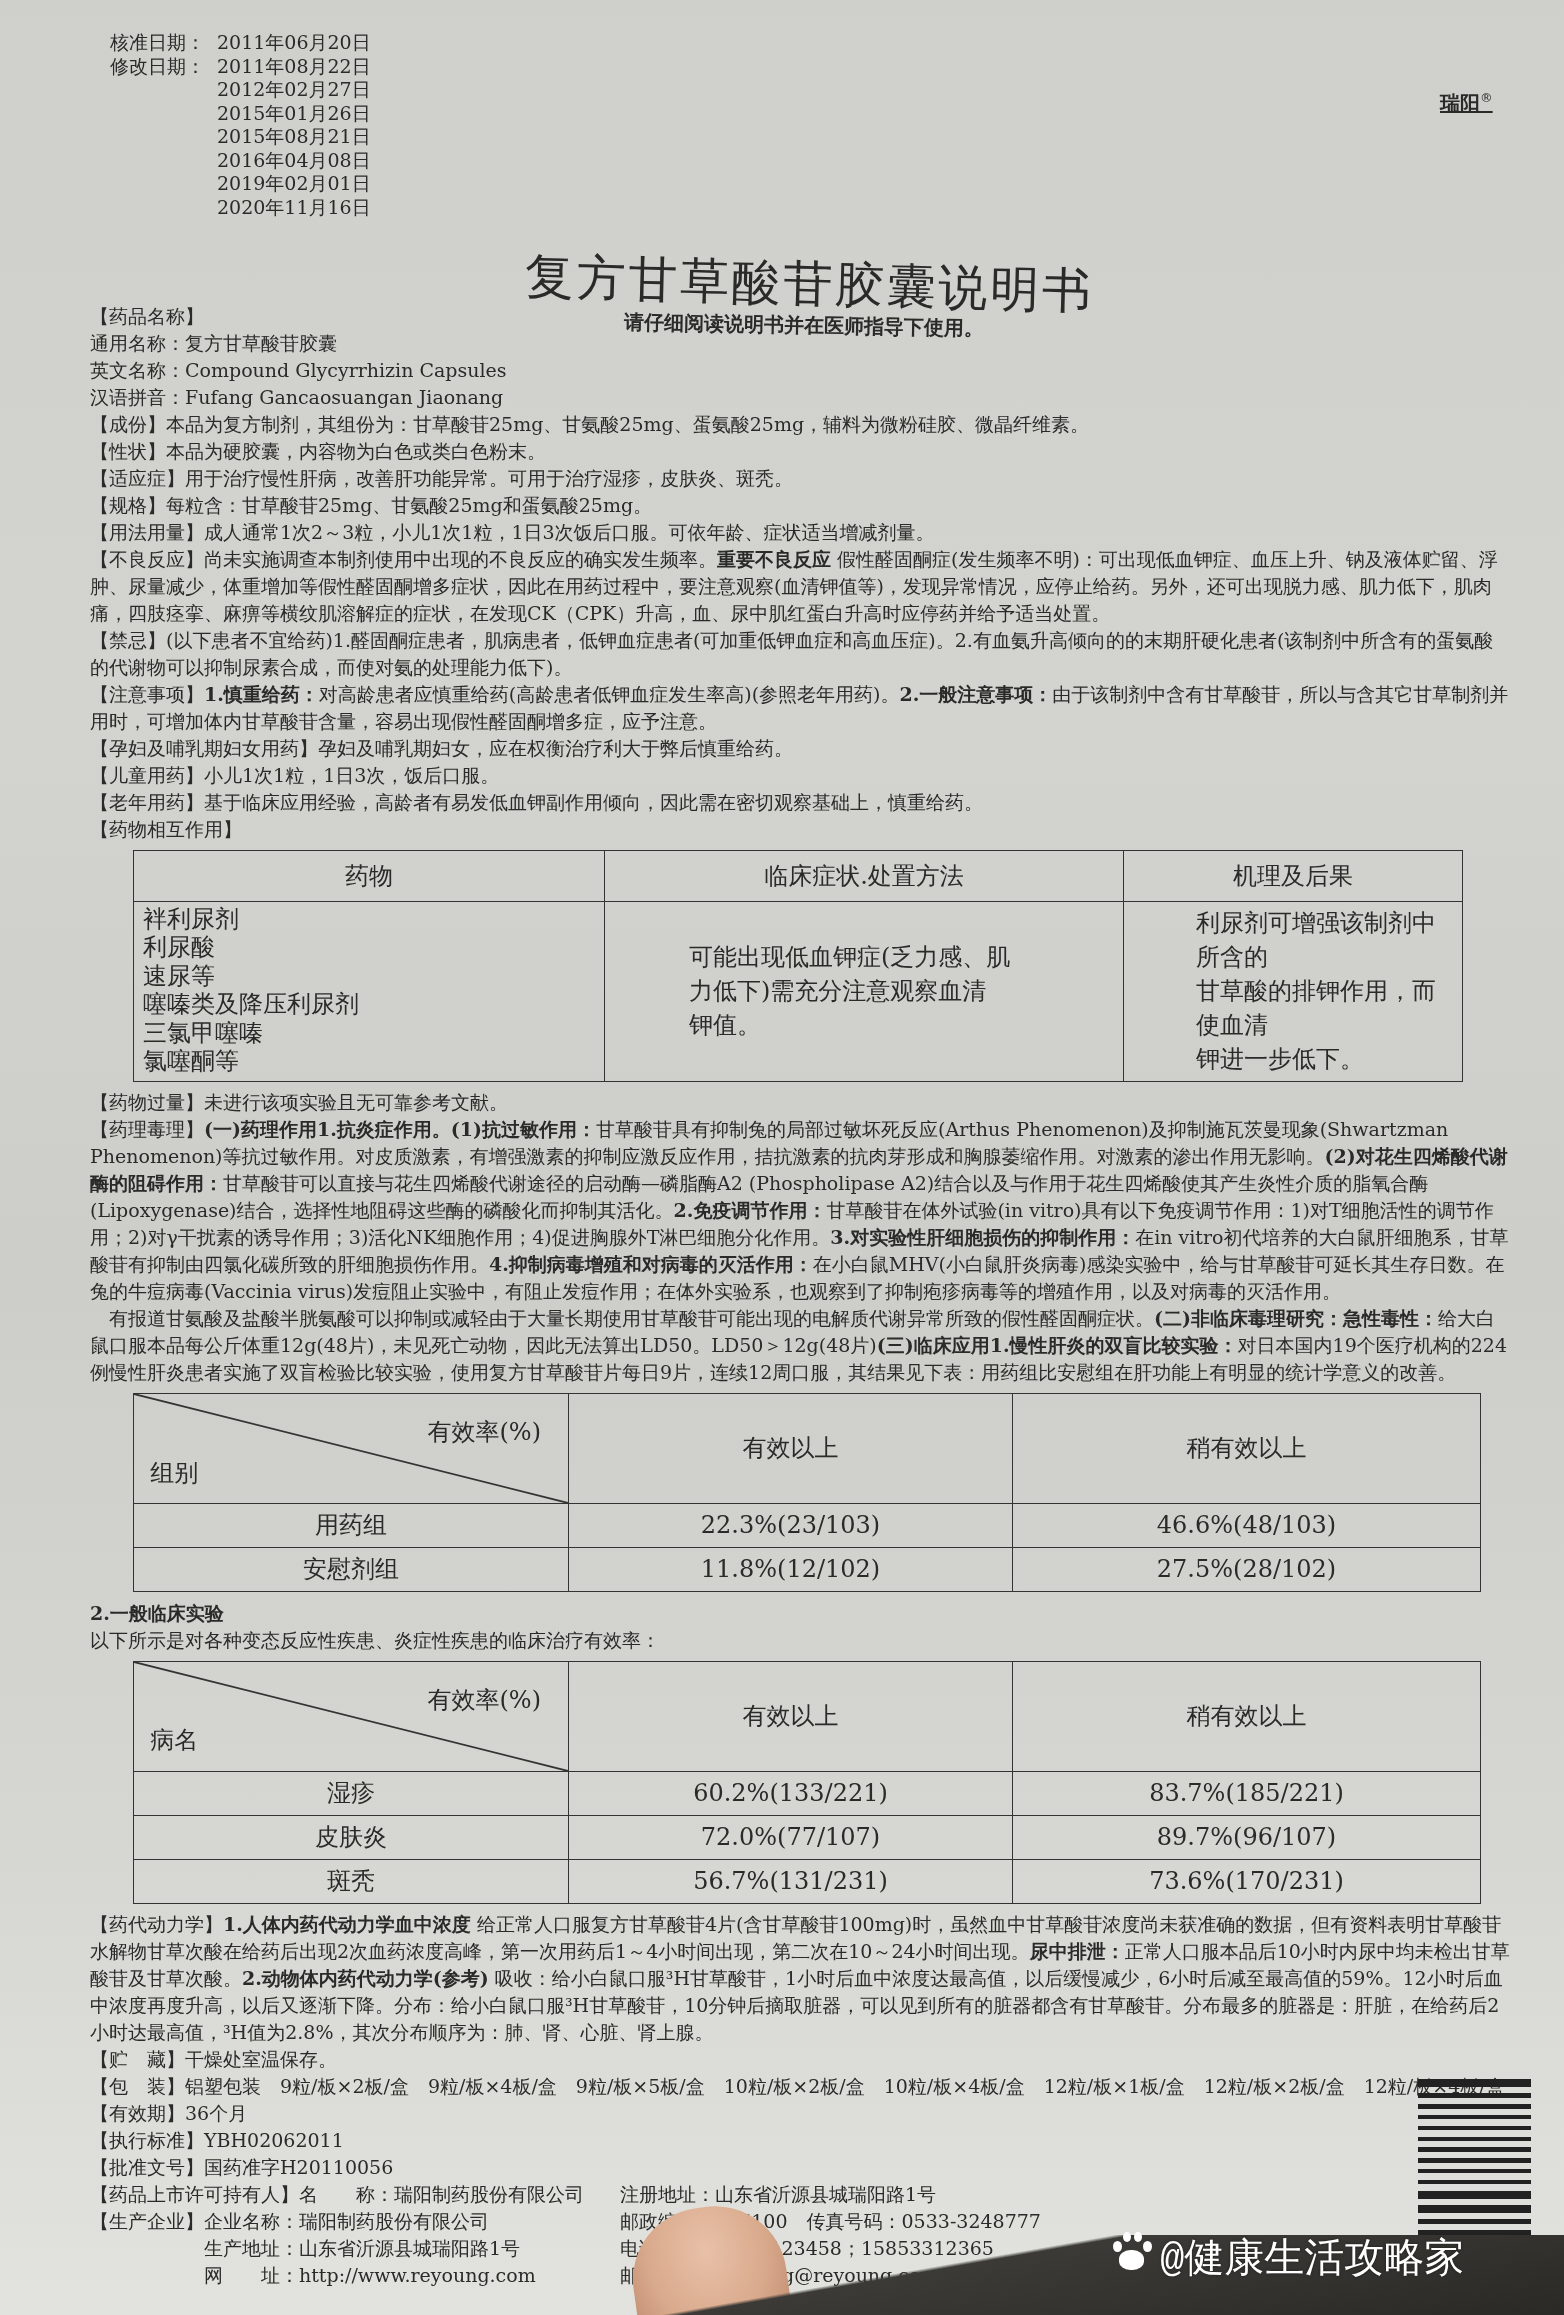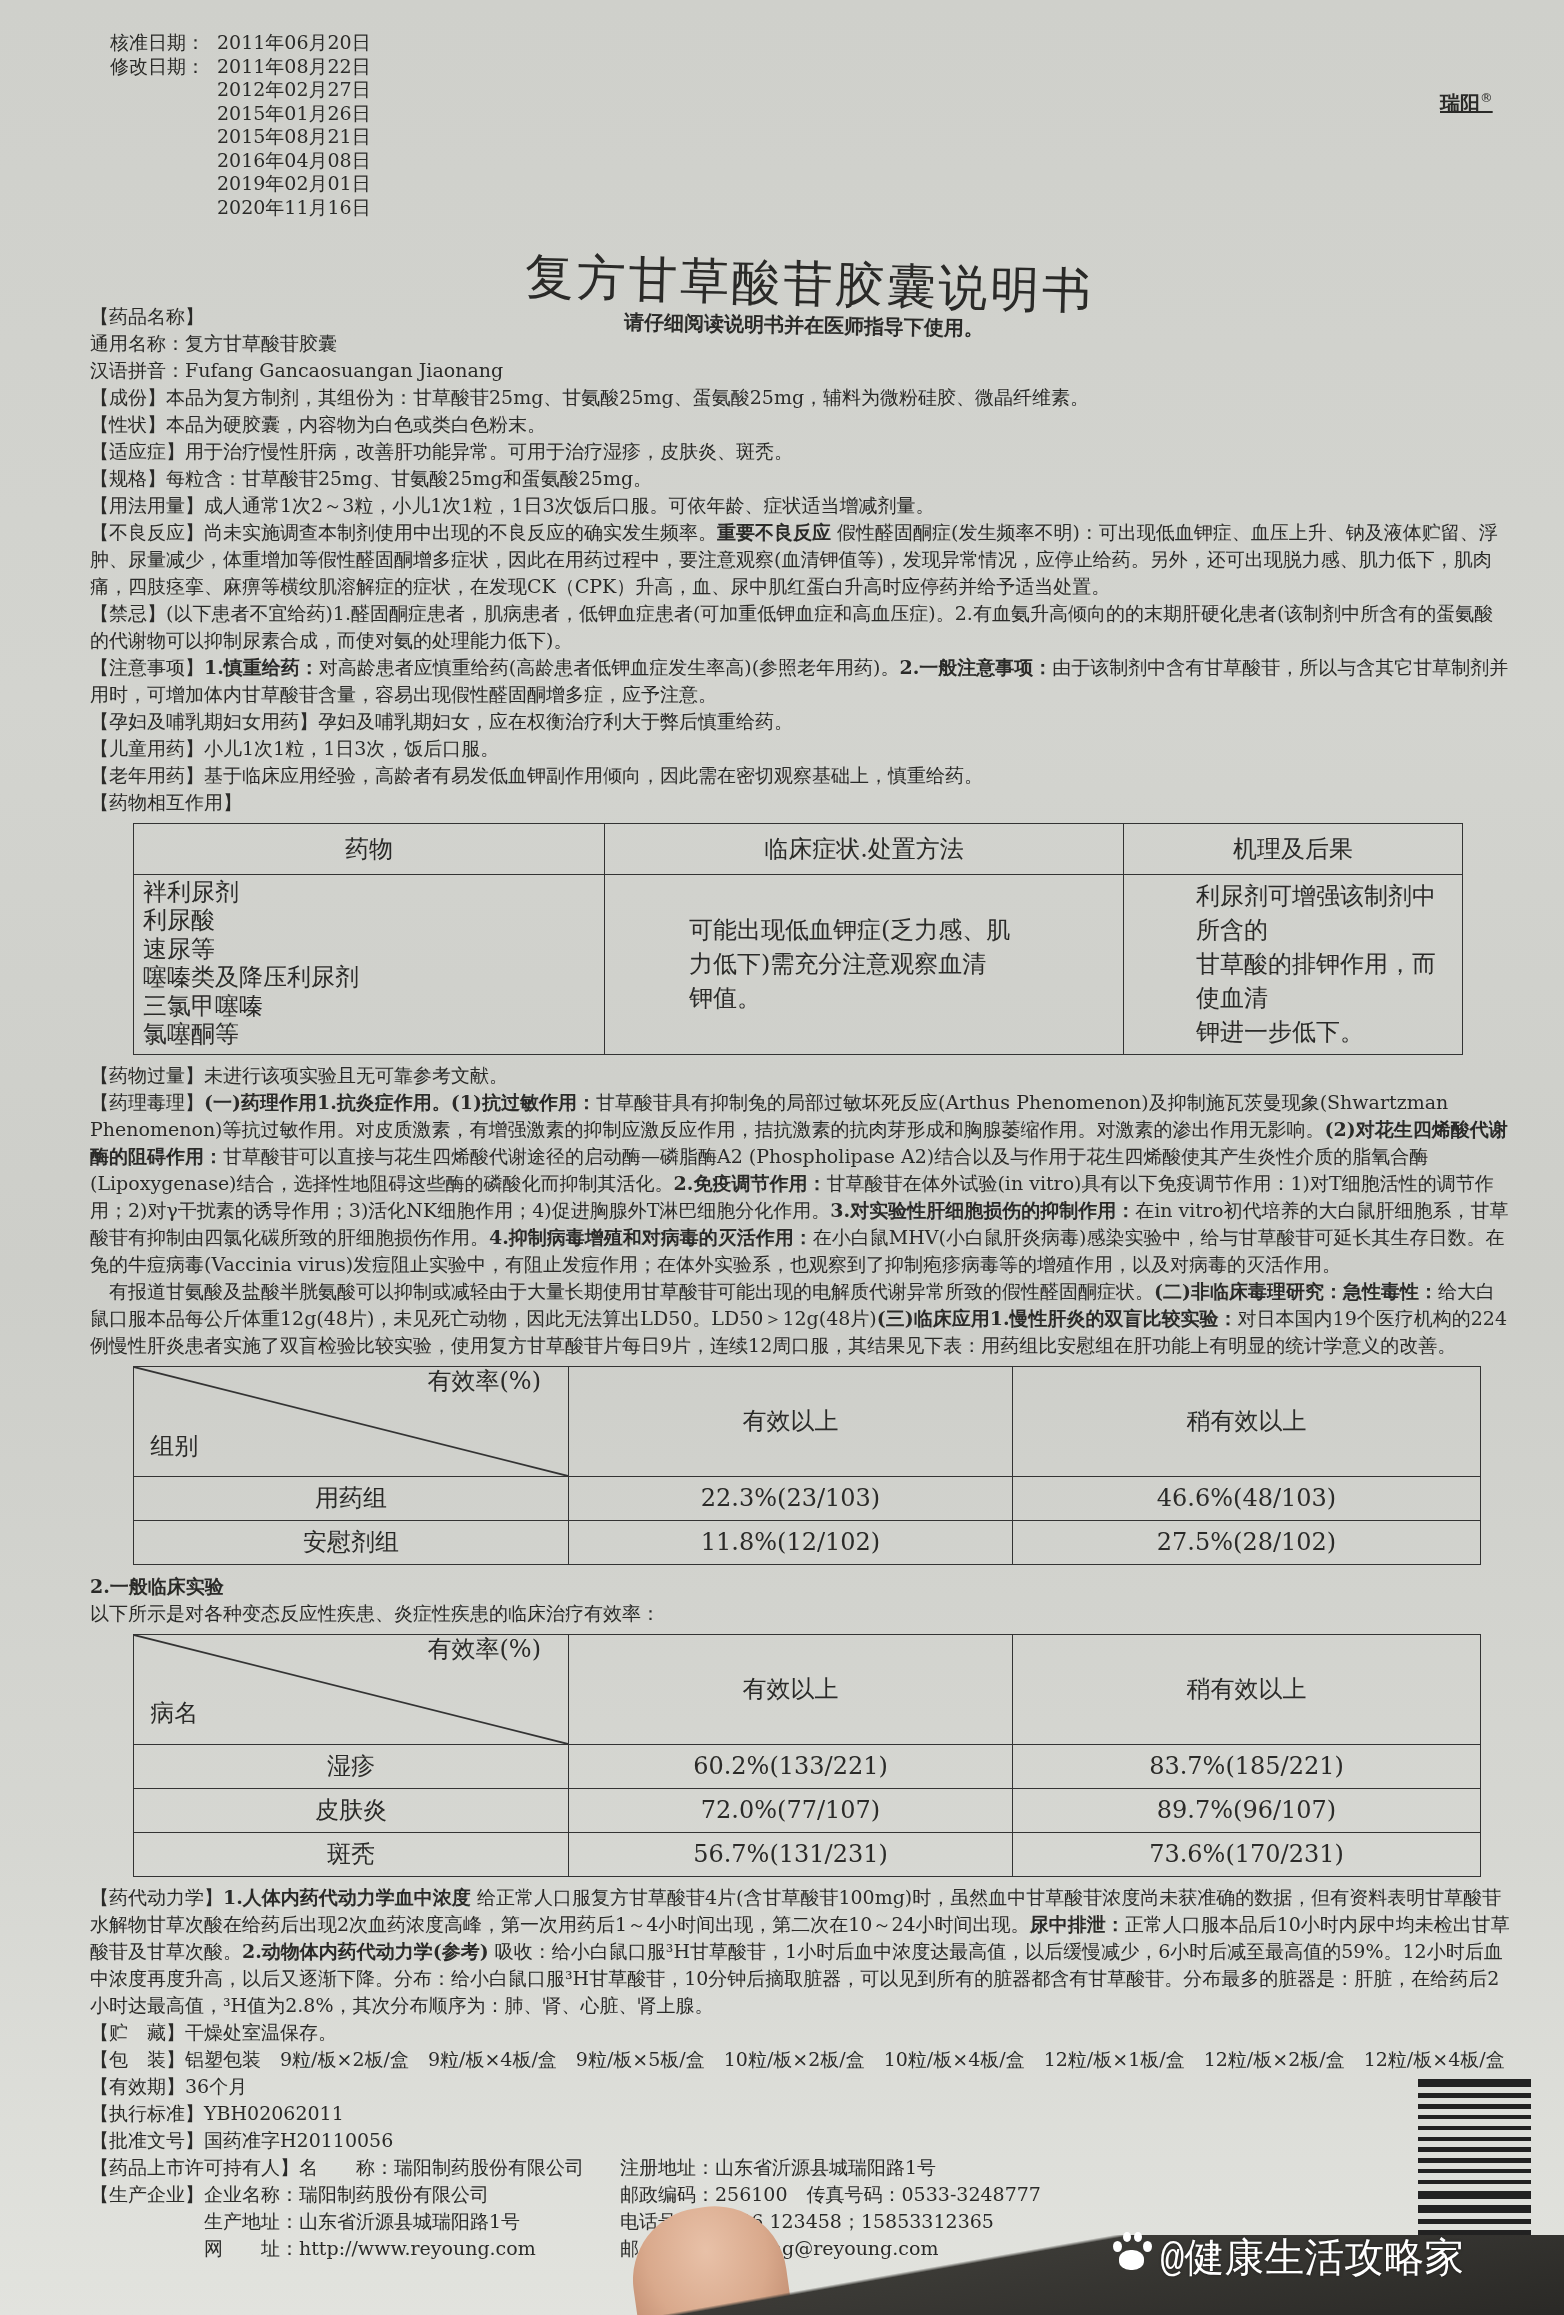--- a/index.html
+++ b/index.html
@@ -46,21 +46,21 @@
   .tbl td, .tbl th { border: 1.8px solid #333; padding: 3.6px 9px; font-weight: normal; }
   .tbl1 { width: 1330px; }
   .tbl1 th { height: 43px; }
   .tbl1 .drug-col { width: 452px; vertical-align: top; }
   .tbl1 .drug-col div { height: 28.5px; }
   .tbl1 .mid-col { width: 425px; vertical-align: middle; padding-left: 84px; line-height: 34px; }
   .tbl1 .right-col { vertical-align: middle; padding-left: 72px; line-height: 34px; }
   .tbl2 { width: 1348px; }
   .tbl2 .diag { position: relative; width: 434px; height: 109px; padding: 0; }
   .diag svg { position: absolute; left: 0; top: 0; width: 100%; height: 100%; }
-  .diag .top-lbl { position: absolute; right: 27px; top: 1px; }
+  .diag .top-lbl { position: absolute; right: 27px; top: 25px; }
   .diag .bot-lbl { position: absolute; left: 16.3px; bottom: 16.3px; }
   .tbl2 td { text-align: center; height: 36px; }
   .tbl2 .hdr { height: 109px; }
   .mid-col-2 { width: 425px; }
   .barcode { position: absolute; left: 1418px; top: 2079px; width: 113px; }
   .barcode div { height: 4.5px; background: #222; margin-bottom: 6.3px; }
   .barcode div.thick { height: 8.1px; }
   .watermark {
     position: absolute; left: 1111px; top: 2230px; font-size: 40px; color: #fff;
     font-family: Liberation Mono, monospace; text-shadow: 0 0 2.7px rgba(0,0,0,0.5);
@@ -110,20 +110,21 @@
 </div>
 
 <div class="logo"><span>瑞阳</span><sup>®</sup></div>
 
 <div class="title">复方甘草酸苷胶囊说明书</div>
 <div class="subtitle">请仔细阅读说明书并在医师指导下使用。</div>
 
 <div class="body-text">
   <p>【药品名称】</p>
   <p><span>通用名称：</span><span>复方甘草酸苷胶囊</span></p>
+  <p><span>英文名称：</span><span>Compound Glycyrrhizin Capsules</span></p>
   <p><span>汉语拼音：</span><span>Fufang Gancaosuangan Jiaonang</span></p>
   <p><span>【成份】</span><span>本品为复方制剂，其组份为：甘草酸苷25mg、甘氨酸25mg、蛋氨酸25mg，辅料为微粉硅胶、微晶纤维素。</span></p>
   <p><span>【性状】</span><span>本品为硬胶囊，内容物为白色或类白色粉末。</span></p>
   <p><span>【适应症】</span><span>用于治疗慢性肝病，改善肝功能异常。可用于治疗湿疹，皮肤炎、斑秃。</span></p>
   <p><span>【规格】</span><span>每粒含：甘草酸苷25mg、甘氨酸25mg和蛋氨酸25mg。</span></p>
   <p><span>【用法用量】</span><span>成人通常1次2～3粒，小儿1次1粒，1日3次饭后口服。可依年龄、症状适当增减剂量。</span></p>
   <p><span>【不良反应】</span><span>尚未实施调查本制剂使用中出现的不良反应的确实发生频率。</span><span class="b">重要不良反应</span><span> 假性醛固酮症(发生频率不明)：可出现低血钾症、血压上升、钠及液体贮留、浮肿、尿量减少，体重增加等假性醛固酮增多症状，因此在用药过程中，要注意观察(血清钾值等)，发现异常情况，应停止给药。另外，还可出现脱力感、肌力低下，肌肉痛，四肢痉挛、麻痹等横纹肌溶解症的症状，在发现CK（CPK）升高，血、尿中肌红蛋白升高时应停药并给予适当处置。</span></p>
   <p><span>【禁忌】</span><span>(以下患者不宜给药)1.醛固酮症患者，肌病患者，低钾血症患者(可加重低钾血症和高血压症)。2.有血氨升高倾向的的末期肝硬化患者(该制剂中所含有的蛋氨酸的代谢物可以抑制尿素合成，而使对氨的处理能力低下)。</span></p>
   <p><span>【注意事项】</span><span class="b">1.慎重给药：</span><span>对高龄患者应慎重给药(高龄患者低钾血症发生率高)(参照老年用药)。</span><span class="b">2.一般注意事项：</span><span>由于该制剂中含有甘草酸苷，所以与含其它甘草制剂并用时，可增加体内甘草酸苷含量，容易出现假性醛固酮增多症，应予注意。</span></p>
   <p><span>【孕妇及哺乳期妇女用药】</span><span>孕妇及哺乳期妇女，应在权衡治疗利大于弊后慎重给药。</span></p>

